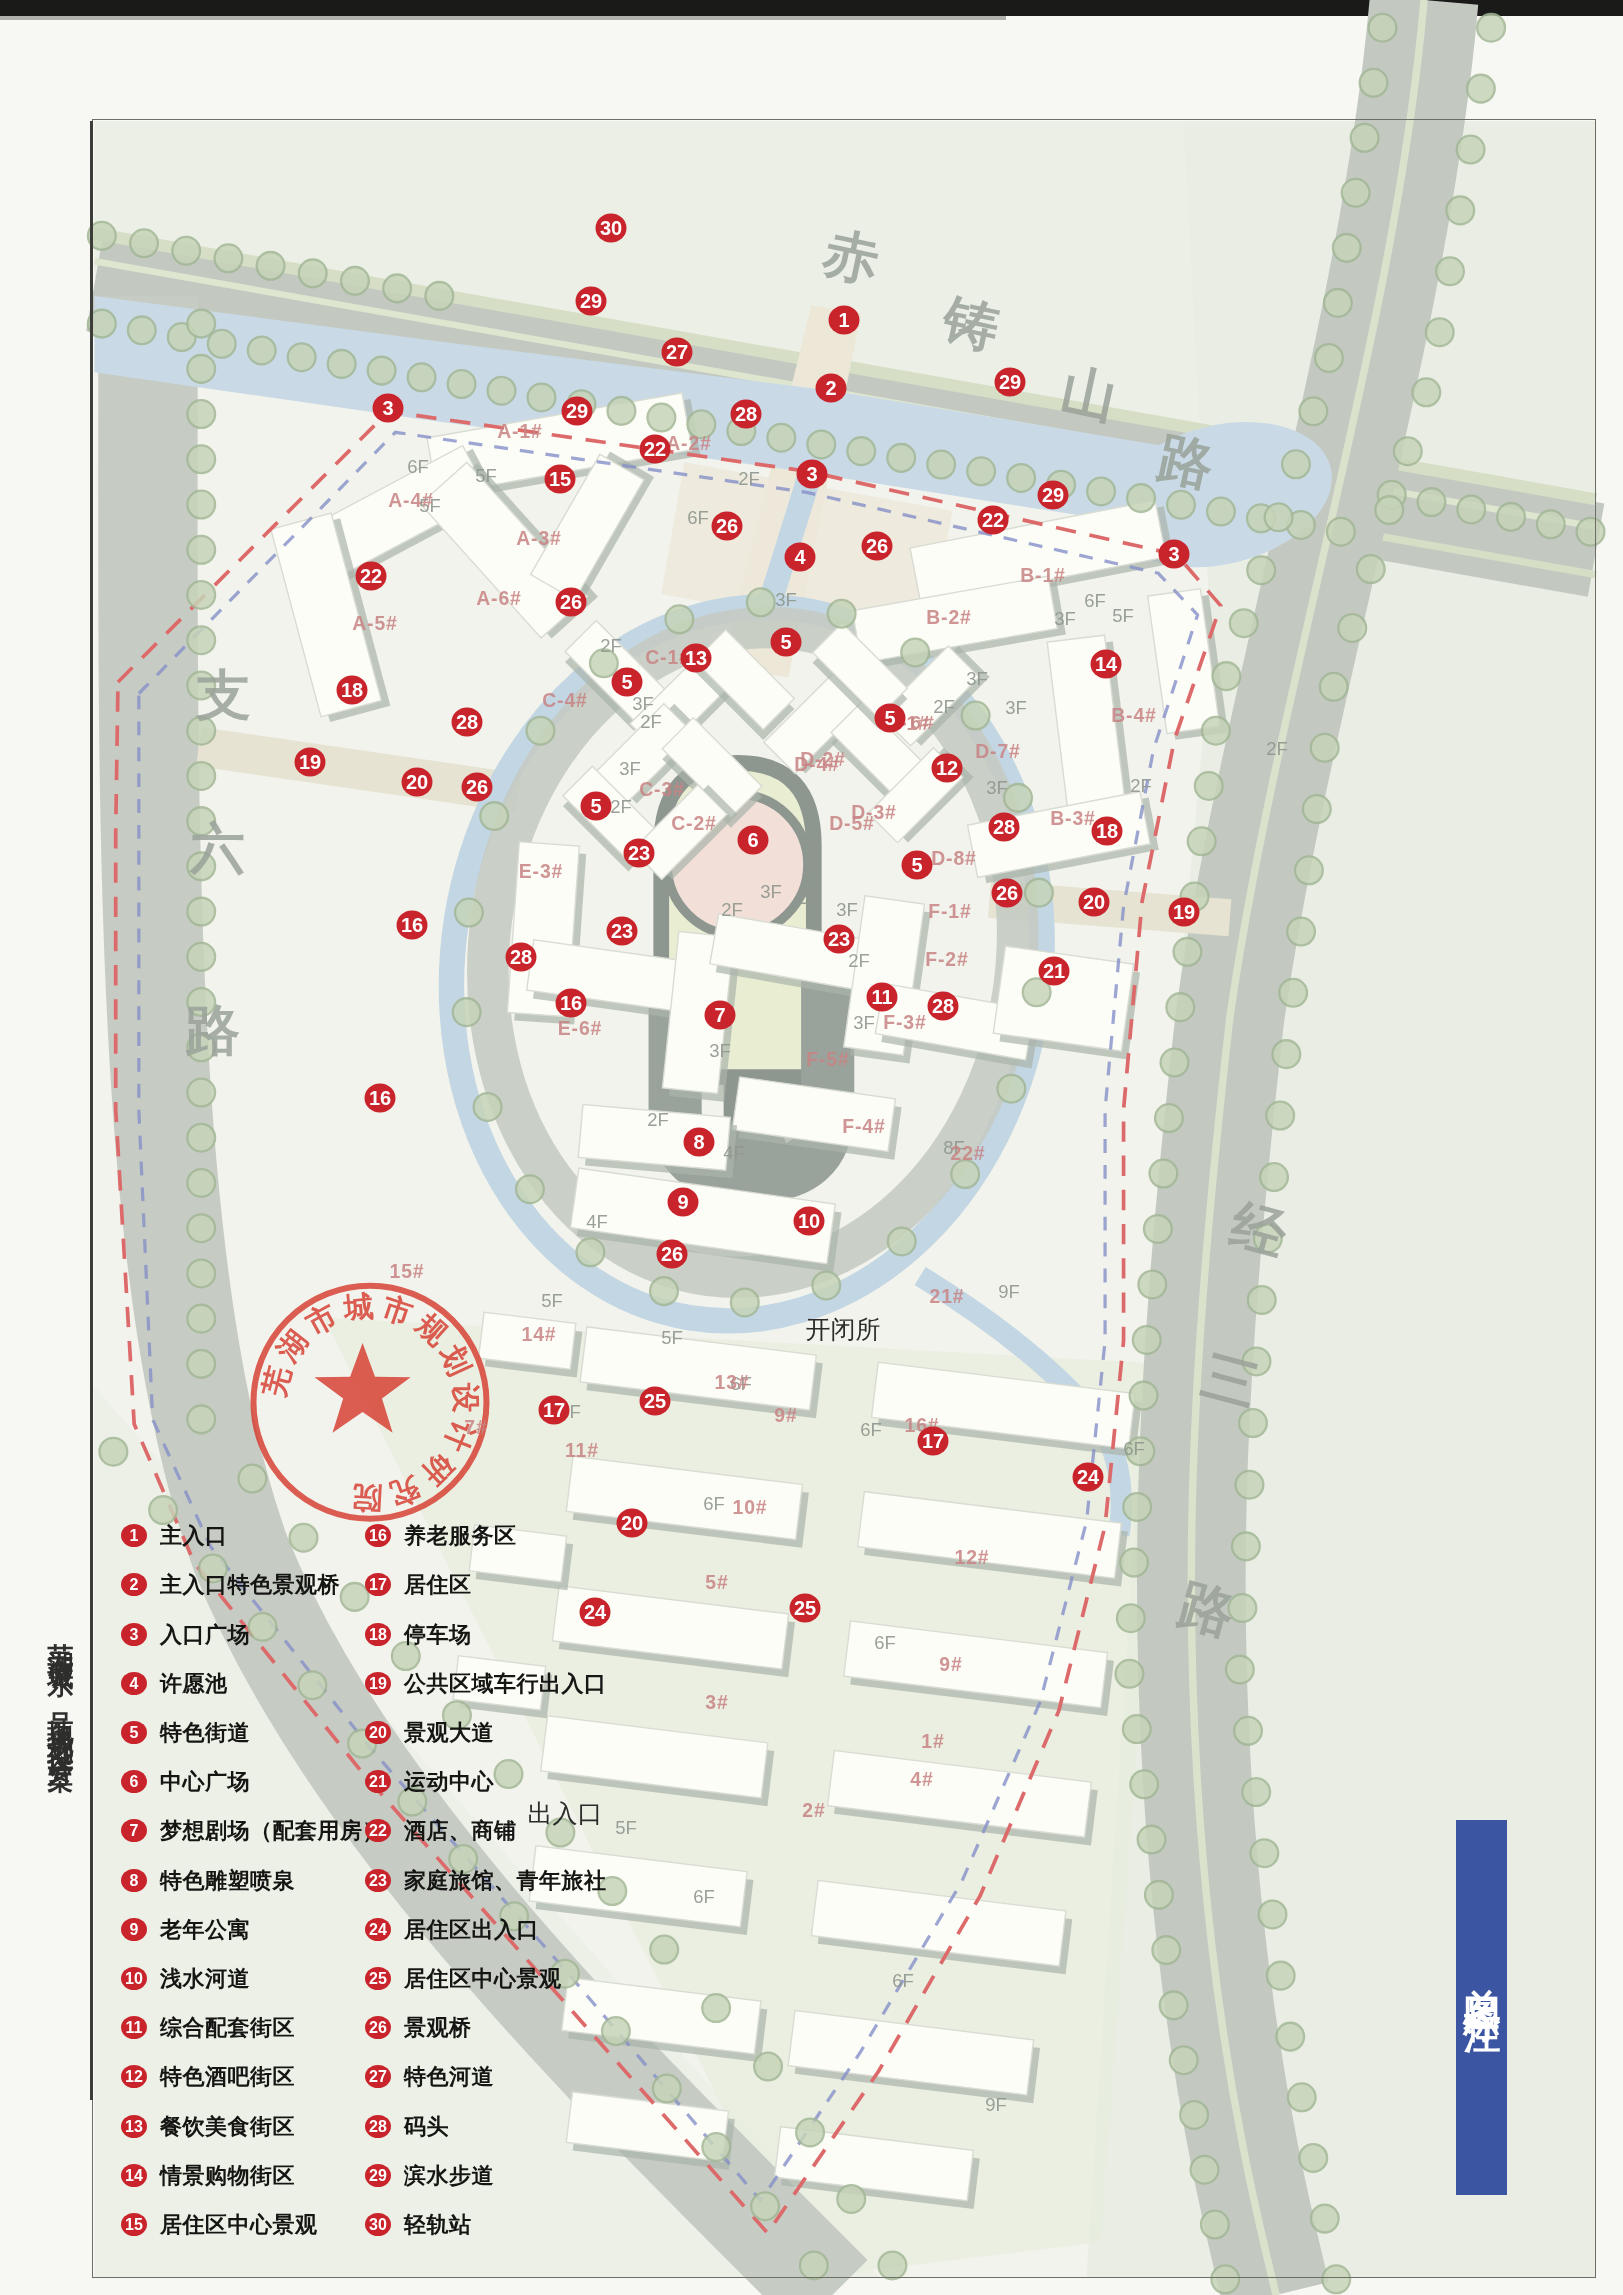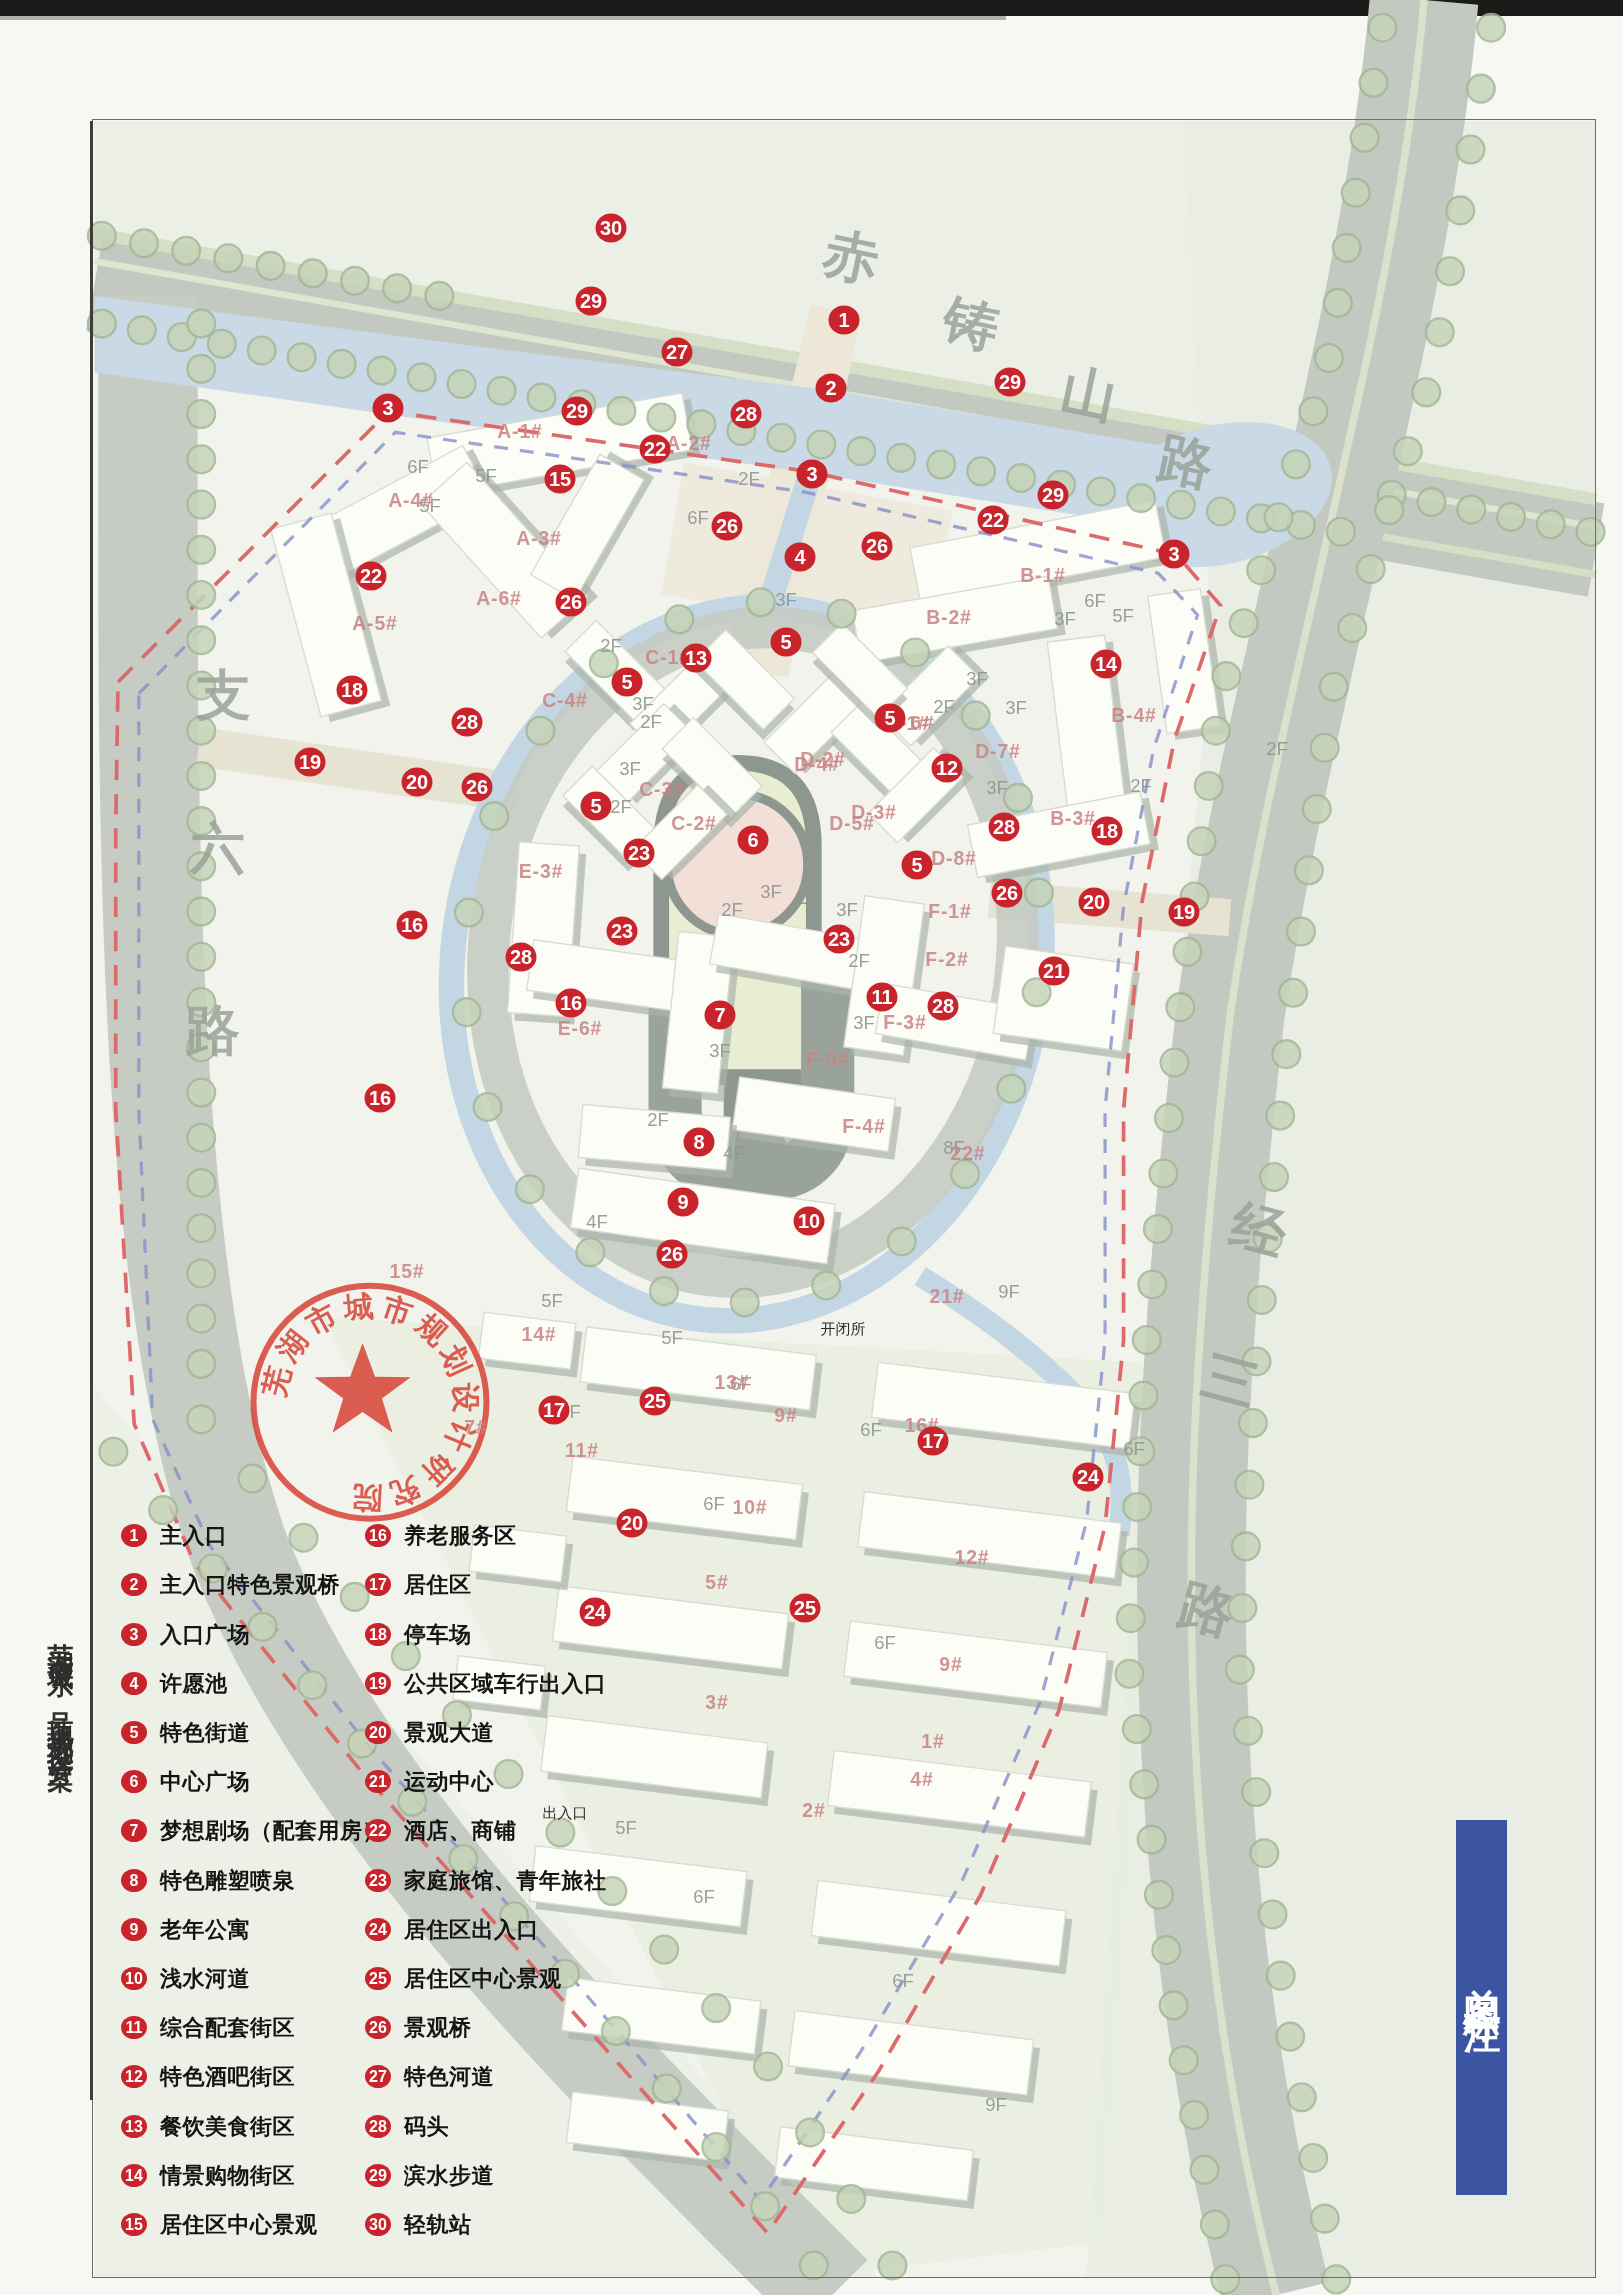--- a/index.html
+++ b/index.html
@@ -16,21 +16,21 @@
   #sheet-tag span{display:block;writing-mode:vertical-rl;text-orientation:upright;color:#fff;
         font-weight:bold;font-size:37px;letter-spacing:8.3px;margin:139px auto 0 auto;}
   svg{position:absolute;left:0;top:0;}
   .marker{position:absolute;width:31px;height:29px;border-radius:50%;background:#c9242b;
         color:#fff;font-weight:bold;font-size:20px;display:flex;align-items:center;justify-content:center;
         transform:translate(-50%,-50%);z-index:30;}
   .blabel{position:absolute;transform:translate(-50%,-50%);color:#c88484;font-size:19.4px;
         font-weight:bold;letter-spacing:0.9px;z-index:20;white-space:nowrap;opacity:.85;}
   .flabel{position:absolute;transform:translate(-50%,-50%);color:#8f978f;font-size:18.5px;
         z-index:19;white-space:nowrap;opacity:.9;}
-  .mtext{position:absolute;transform:translate(-50%,-50%);color:#2b2b29;font-size:15px;
+  .mtext{position:absolute;transform:translate(-50%,-50%);color:#2b2b29;font-size:25px;
         z-index:21;white-space:nowrap;}
   #legend{position:absolute;left:0;top:0;z-index:40;}
   .legend-row{position:absolute;height:49px;display:flex;align-items:center;}
   .legend-num{flex:0 0 auto;width:26px;height:23px;border-radius:50%;background:#c9242b;color:#fff;
         font-weight:bold;font-size:16px;display:flex;align-items:center;justify-content:center;}
   .legend-label{margin-left:13px;font-size:22px;font-weight:bold;color:#151513;letter-spacing:0.5px;white-space:nowrap;}
   .roadchar{font-size:118px;fill:#9aa29a;opacity:.85;font-weight:bold;}
 </style>
 </head>
 <body>

